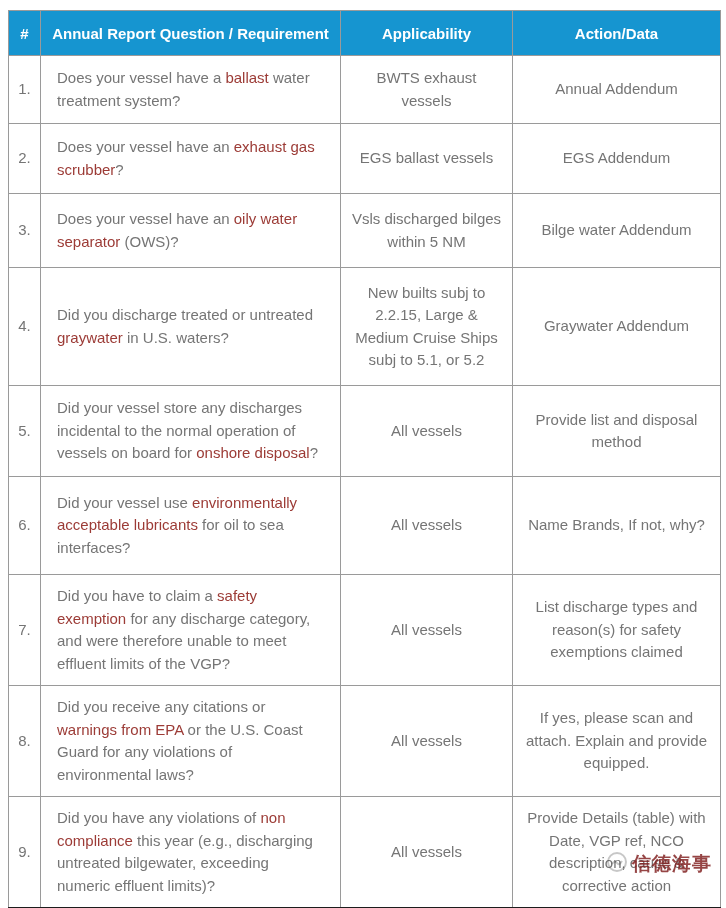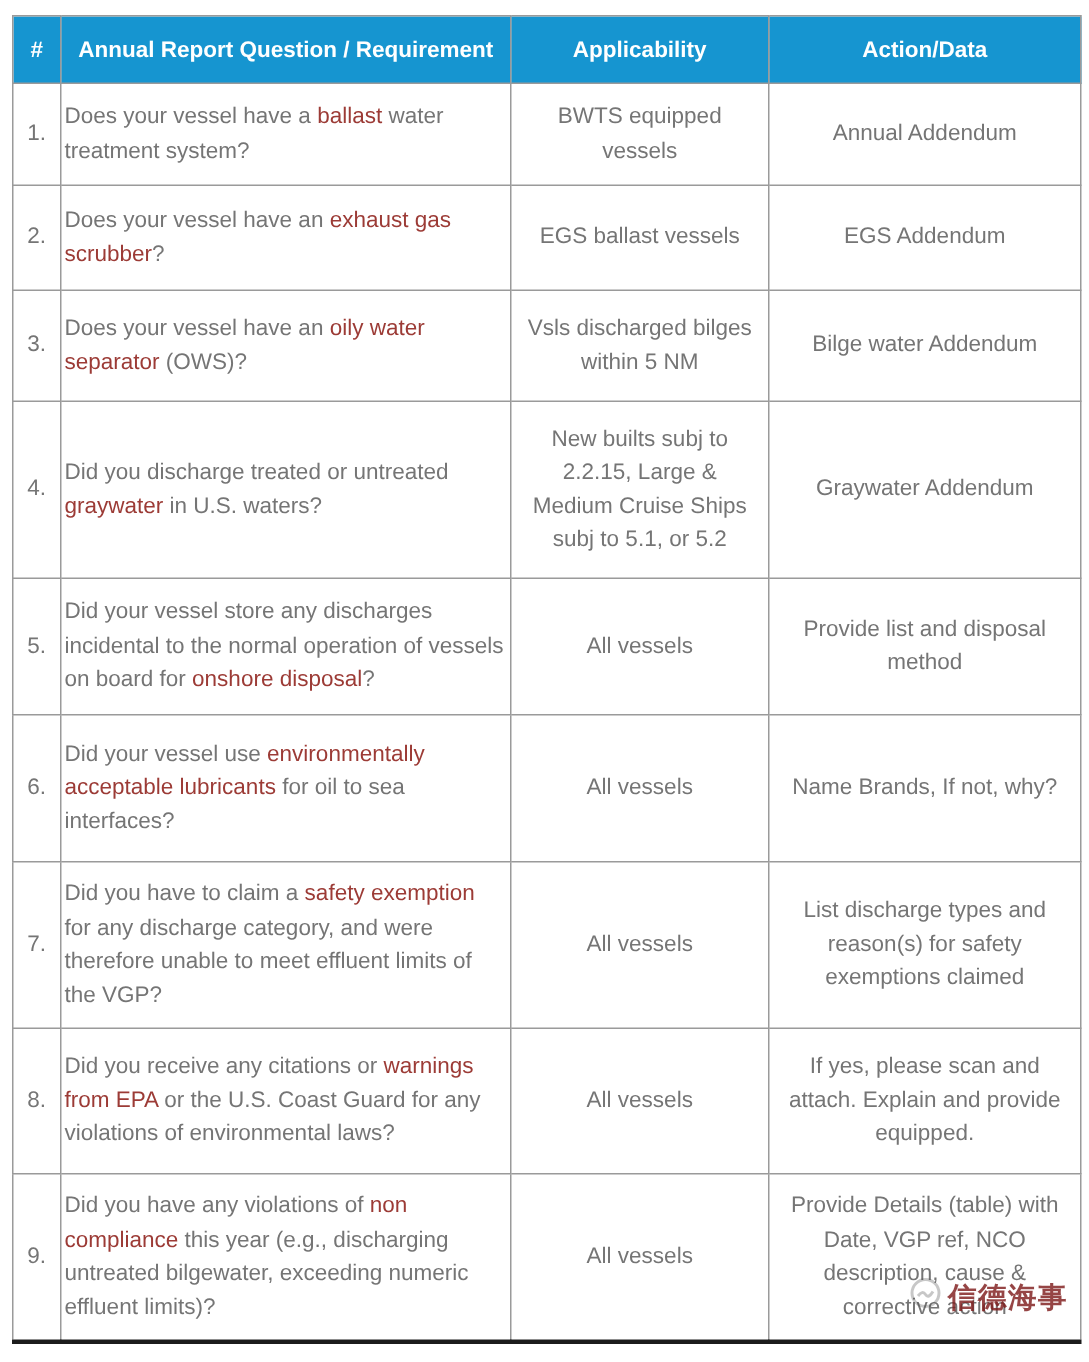--- a/index.html
+++ b/index.html
@@ -33,21 +33,21 @@
   col.c-num  { width: 32px; }
   col.c-q    { width: 300px; }
   col.c-app  { width: 172px; }
   col.c-act  { width: 208px; }
   .report-table td {
     color: #757575;
     font-size: 15px;
     line-height: 1.5;
   }
   td.num-cell { text-align: center; padding: 4px 2px; }
-  td.q-cell   { text-align: left; padding: 10px 2px; }
+  td.q-cell   { text-align: left; padding: 10px 16px; }
   td.c-cell   { text-align: center; white-space: pre-line; padding: 8px 10px; }
   span.hl { color: #9c3b36; }
   
   tbody tr:nth-child(1) { height: 68px; }
   tbody tr:nth-child(2) { height: 70px; }
   tbody tr:nth-child(3) { height: 74px; }
   tbody tr:nth-child(4) { height: 118px; }
   tbody tr:nth-child(5) { height: 91px; }
   tbody tr:nth-child(6) { height: 98px; }
   tbody tr:nth-child(7) { height: 111px; }
@@ -88,21 +88,21 @@
       <th>#</th>
       <th>Annual Report Question / Requirement</th>
       <th>Applicability</th>
       <th>Action/Data</th>
     </tr>
   </thead>
   <tbody>
       <tr>
         <td class="num-cell">1.</td>
         <td class="q-cell"><span>Does your vessel have a </span><span class="hl">ballast</span><span> water treatment system?</span></td>
-        <td class="c-cell">BWTS equipped
+        <td class="c-cell">BWTS exhaust
 vessels</td>
         <td class="c-cell">Annual Addendum</td>
       </tr>
       <tr>
         <td class="num-cell">2.</td>
         <td class="q-cell"><span>Does your vessel have an </span><span class="hl">exhaust gas scrubber</span><span>?</span></td>
         <td class="c-cell">EGS ballast vessels</td>
         <td class="c-cell">EGS Addendum</td>
       </tr>
       <tr>

